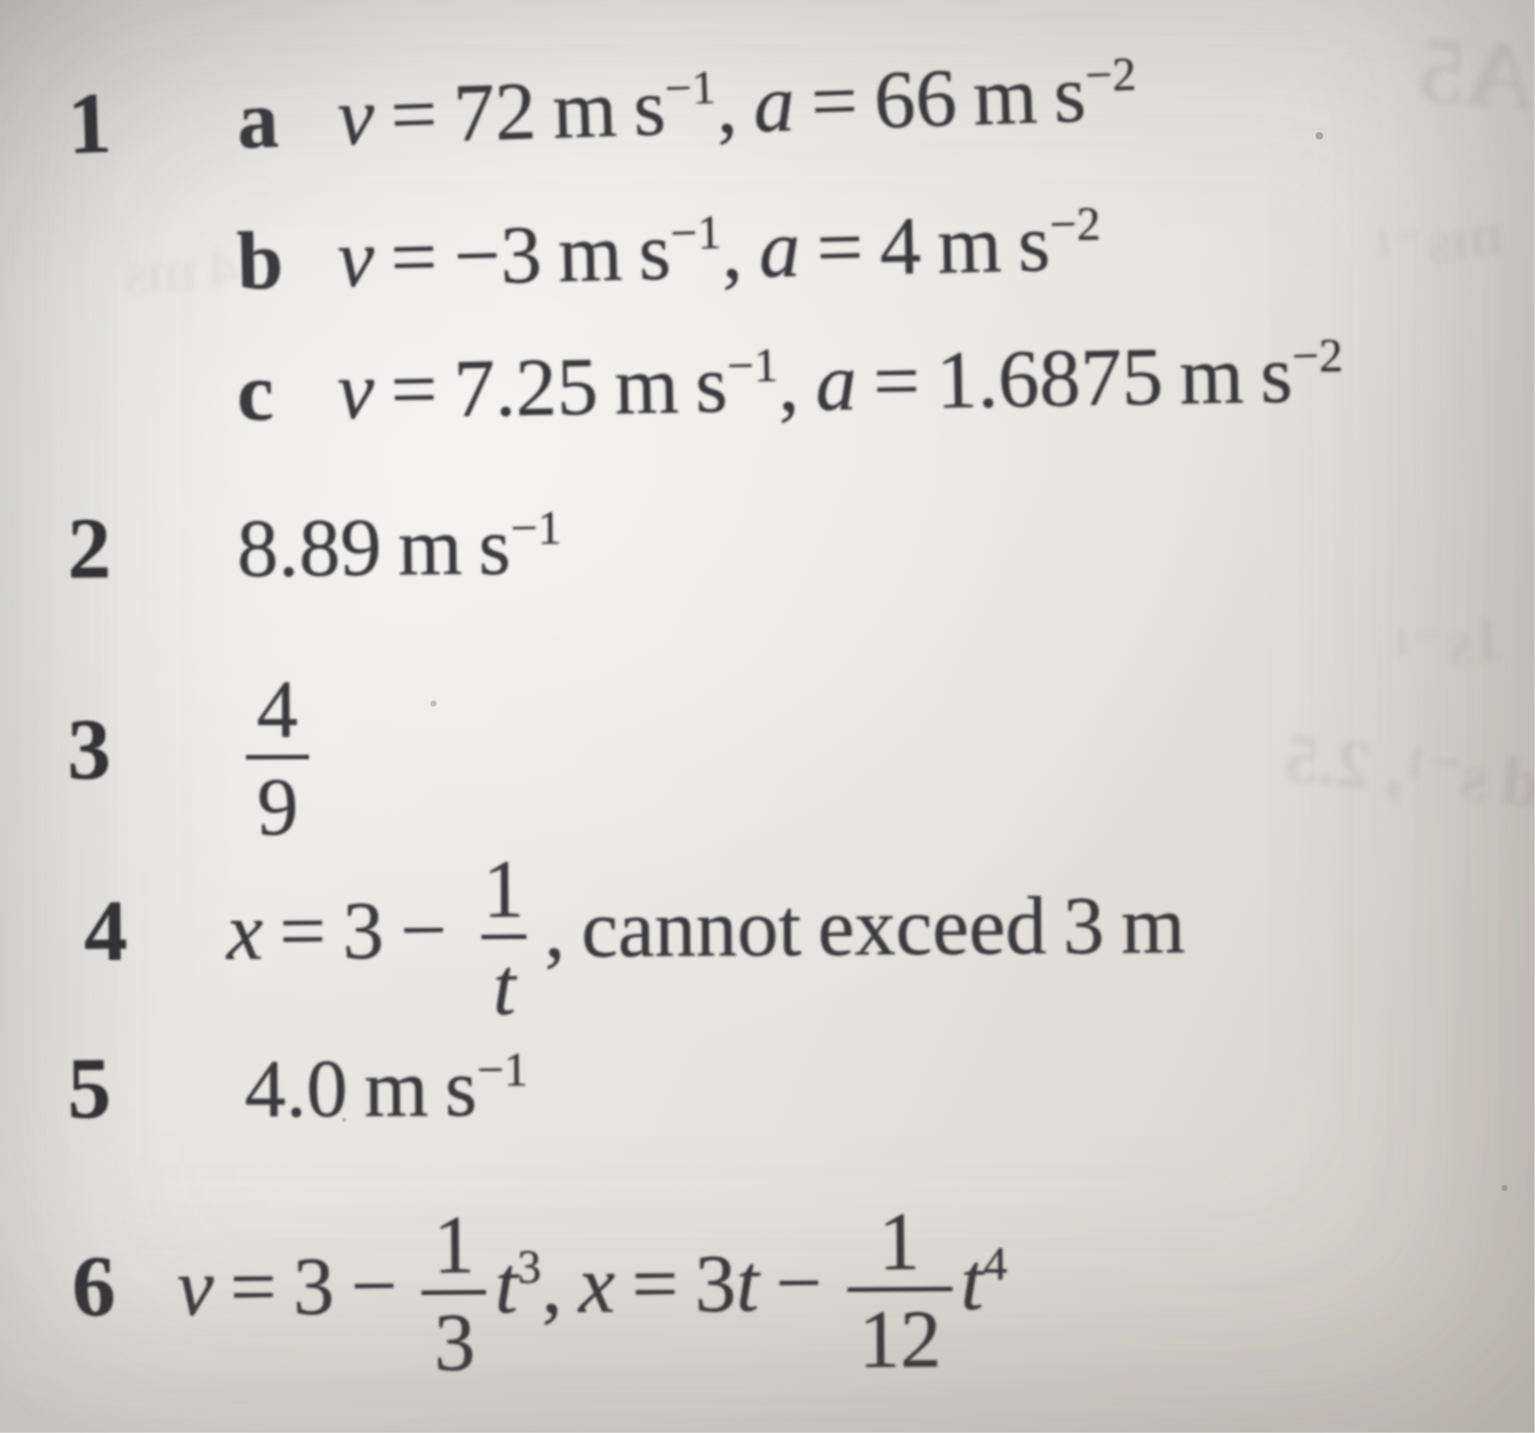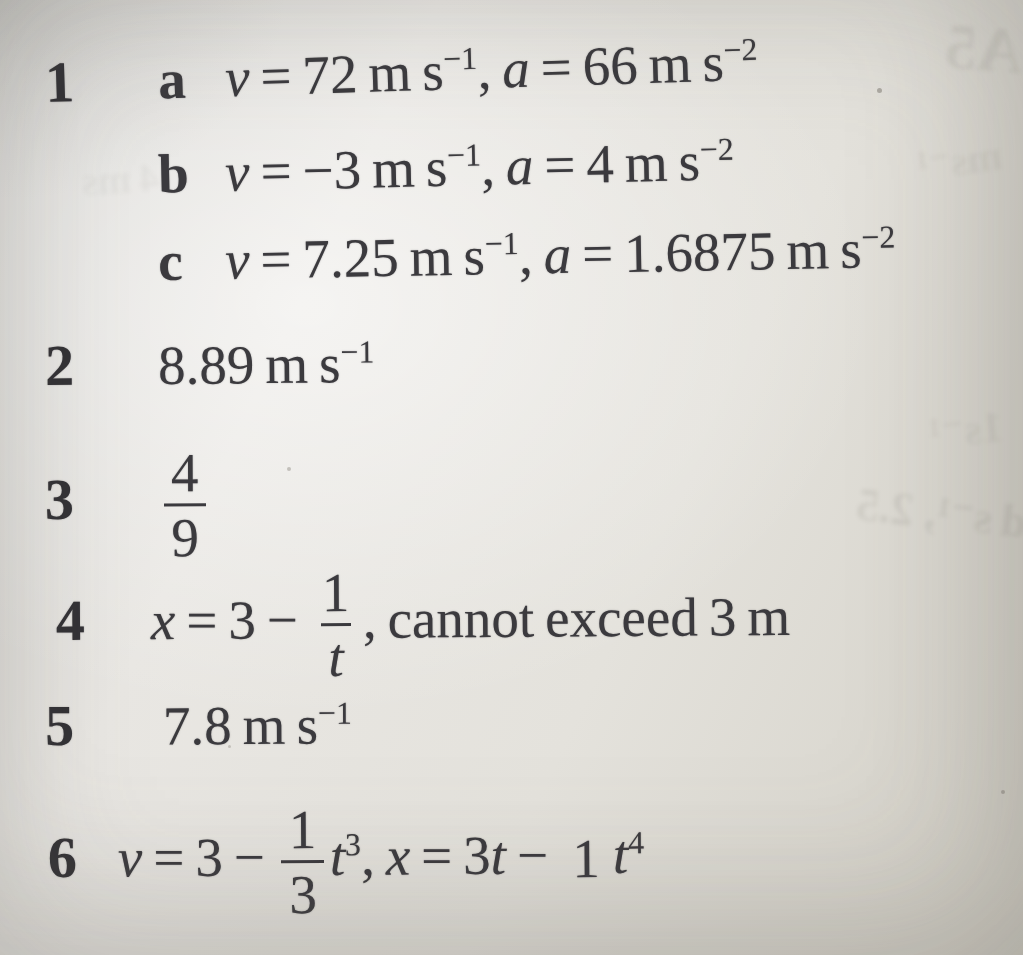--- a/index.html
+++ b/index.html
@@ -96,27 +96,28 @@
   </div>
 
   <div class="row r4">
     <span class="qnum">4</span><span class="math"><span class="it">x</span><span class="rm"> = 3 − </span><span class="frac">
           <span class="fn">1</span>
           <span class="fd it">t</span>
         </span><span class="rm">, cannot exceed 3 m</span></span>
   </div>
 
   <div class="row r5">
-    <span class="qnum">5</span><span class="math"><span class="rm">7.8 m s</span><span class="sup">−1</span></span>
+    <span class="qnum">5</span><span class="math"><span class="rm">4.0 m s</span><span class="sup">−1</span></span>
   </div>
 
   <div class="row r6">
     <span class="qnum">6</span><span class="math"><span class="it">v</span><span class="rm"> = 3 − </span><span class="frac">
           <span class="fn">1</span>
           <span class="fd">3</span>
         </span><span class="it">t</span><span class="sup">3</span><span class="rm">, </span><span class="it">x</span><span class="rm"> = 3</span><span class="it">t</span><span class="rm"> − </span><span class="frac">
           <span class="fn">1</span>
+          <span class="fd">12</span>
         </span><span class="it">t</span><span class="sup">4</span></span>
   </div>
 
 </div>
 
 <div class="vignette"></div>
 
 </body></html>

